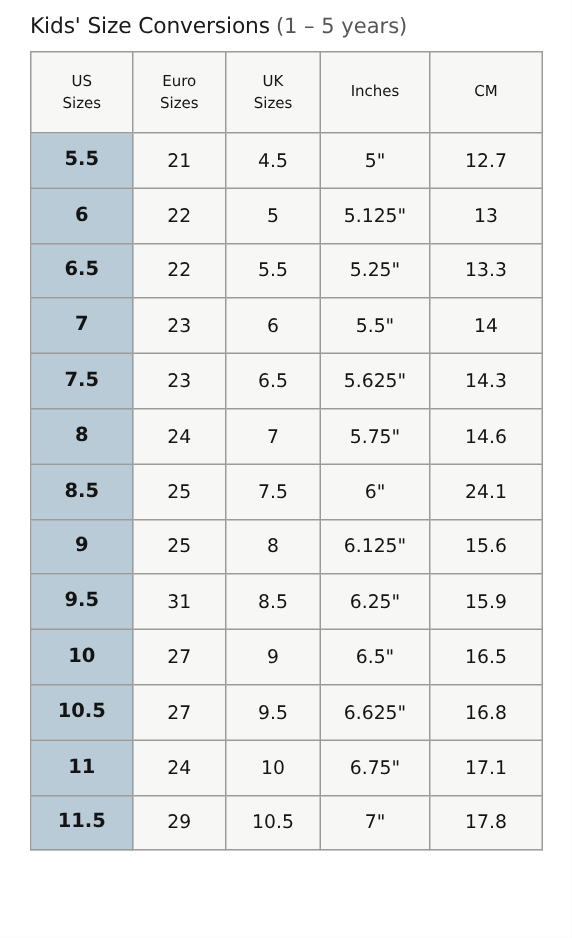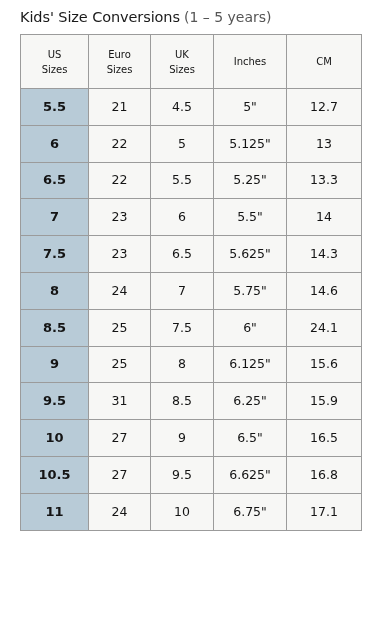--- a/index.html
+++ b/index.html
@@ -207,16 +207,23 @@
           <td>6.625"</td>
           <td>16.8</td>
         </tr>
         <tr>
           <td class="us-col">11</td>
           <td>24</td>
           <td>10</td>
           <td>6.75"</td>
           <td>17.1</td>
         </tr>
+        <tr>
+          <td class="us-col">11.5</td>
+          <td>29</td>
+          <td>10.5</td>
+          <td>7"</td>
+          <td>17.8</td>
+        </tr>
       </tbody>
   </table>
 
 </div>
 
 </body></html>

